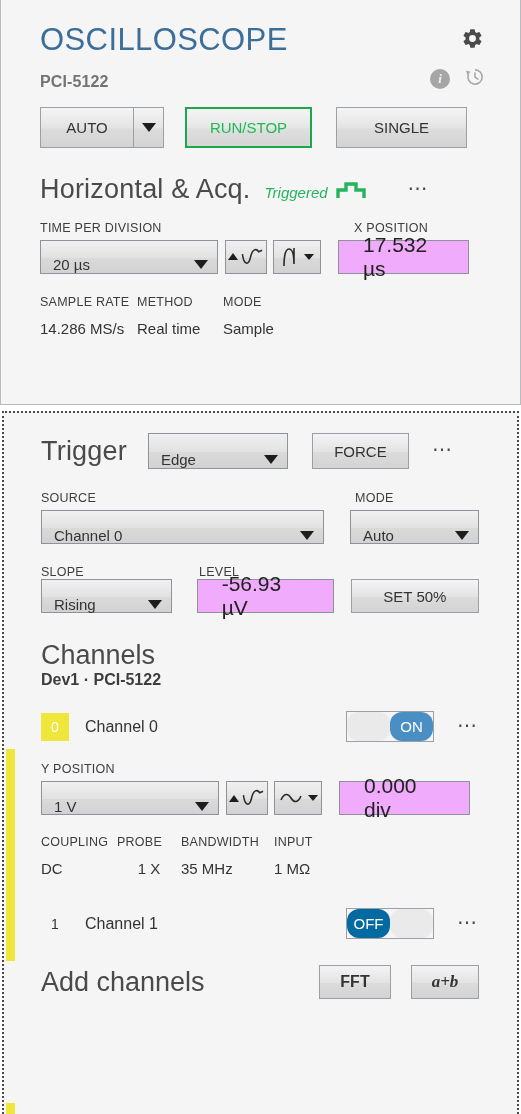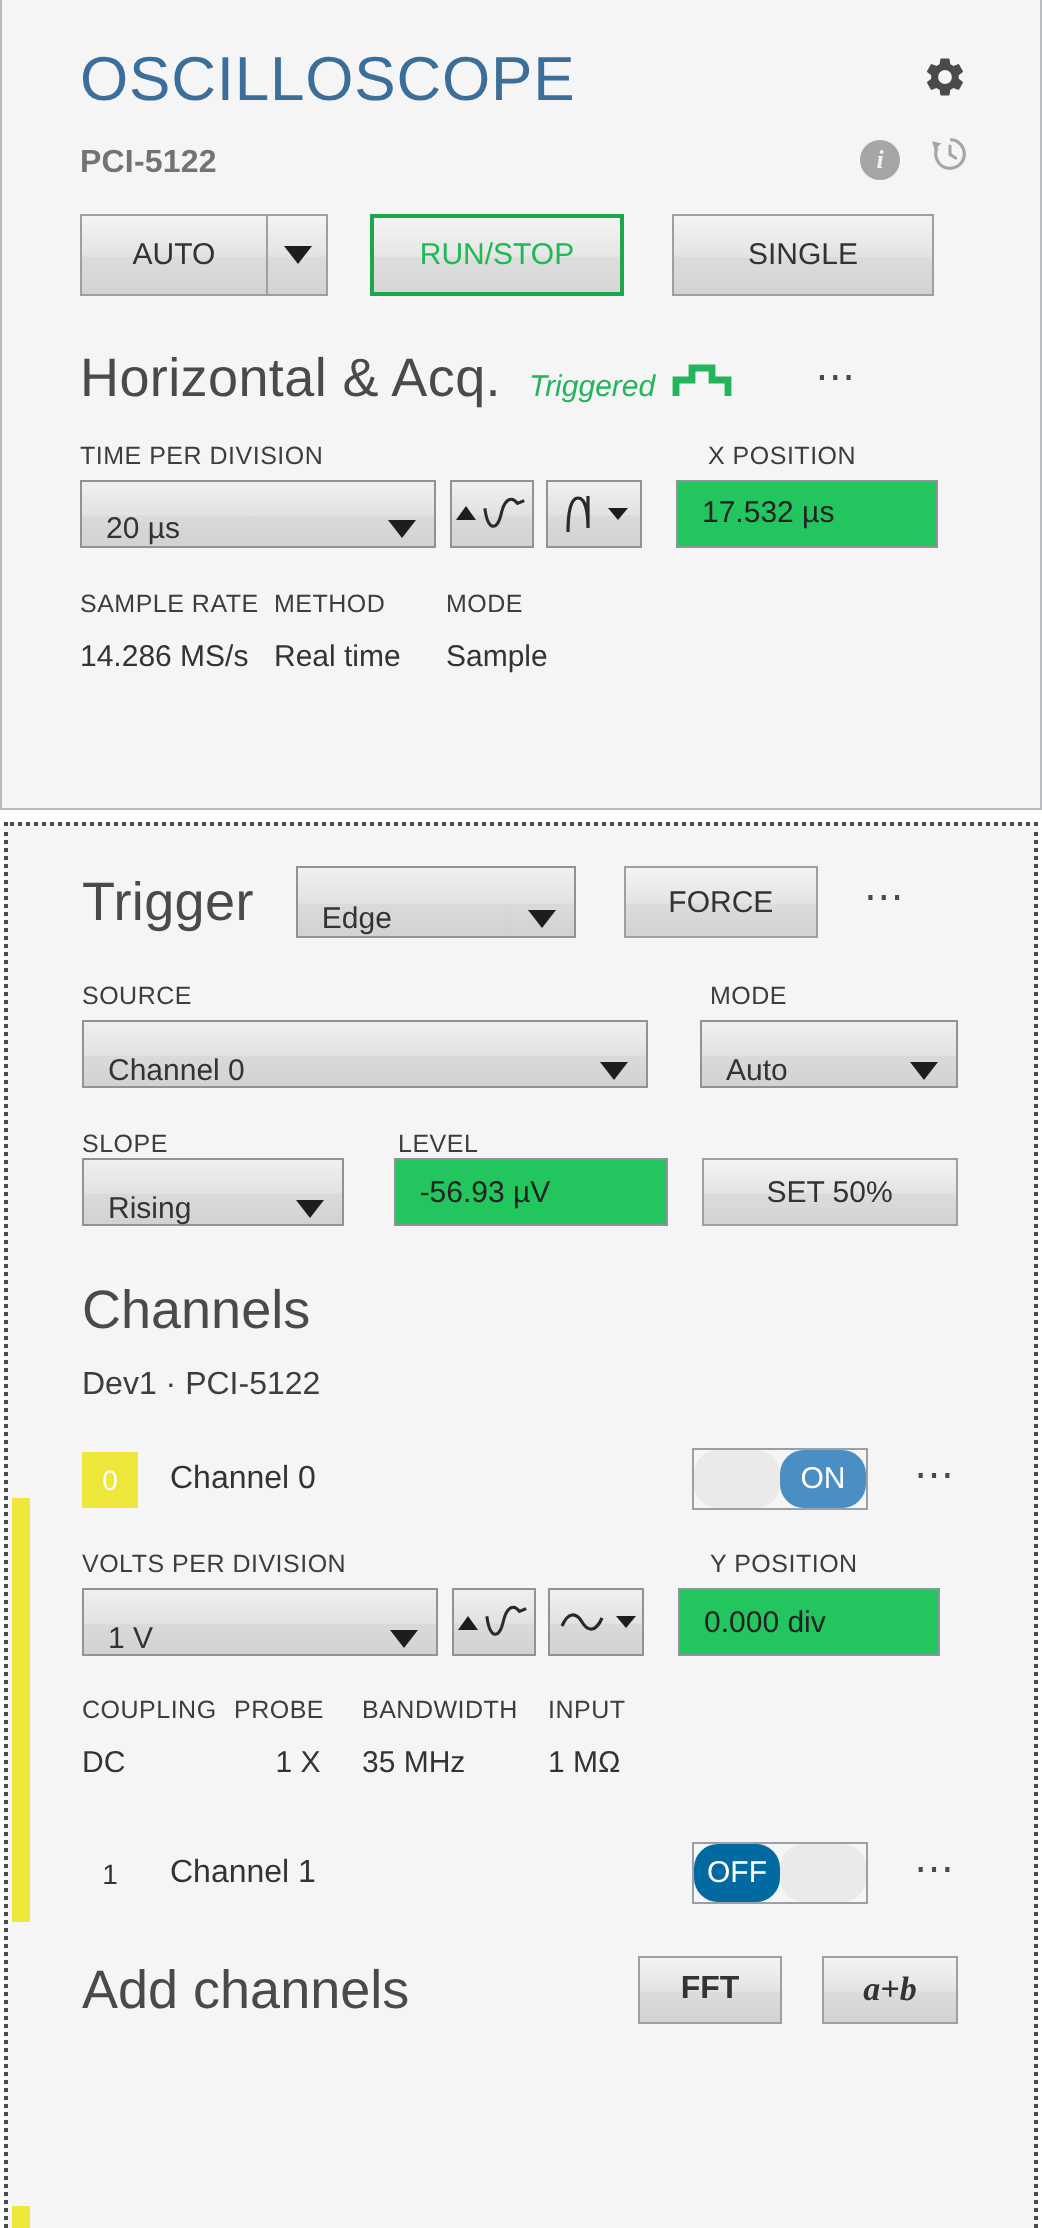--- a/index.html
+++ b/index.html
@@ -150,28 +150,28 @@
     box-sizing: border-box;
     height: 34px;
     display: flex;
     align-items: center;
     justify-content: space-between;
     padding: 16px 9px 0 12px;
     font-size: 15px;
     color: #333;
   }
   .textbox {
-    background: #22c55e;
+    background: #f0abfc;
     border: 1px solid #8d9399;
     box-sizing: border-box;
     height: 34px;
     display: flex;
     align-items: center;
-    padding: 0 12px;
-    font-size: 15px;
+    padding: 0 24px;
+    font-size: 21px;
     color: #222;
   }
   .iconbtn {
     background: linear-gradient(180deg,#f0f0f0 0%,#e2e2e2 52%,#dadada 53%,#d2d2d2 100%);
     border: 1px solid #8d9399;
     box-sizing: border-box;
     height: 34px;
     display: flex;
     align-items: center;
     justify-content: center;
@@ -218,21 +218,21 @@
   .ch-name { font-size: 16px; color:#333; margin-left: 16px; }
 
   
   .ystripe {
     position: absolute;
     left: 2px;
     width: 9px;
     background: #efe63c;
   }
 
-  .dev-line { font-size: 16px; font-weight:normal; color:#3d3d3d; margin-top: 13px; }
+  .dev-line { font-size: 16px; font-weight:bold; color:#3d3d3d; margin-top: 0; }
 </style>
 </head>
 <body>
 
 <div class="panel panel-top">
 
   <div class="header-icons">
     <span class="gear-ico">
       <svg width="23" height="23" viewBox="0 0 24 24">
           <path fill="#4a4a4a" d="M19.14 12.94a7.5 7.5 0 0 0 .05-.94 7.5 7.5 0 0 0-.05-.94l2.03-1.58a.5.5 0 0 0 .12-.62l-1.92-3.32a.5.5 0 0 0-.6-.22l-2.39.96a7.3 7.3 0 0 0-1.62-.94l-.36-2.54a.5.5 0 0 0-.5-.42h-3.84a.5.5 0 0 0-.5.42l-.36 2.54c-.59.24-1.13.56-1.62.94l-2.39-.96a.5.5 0 0 0-.6.22L2.67 8.86a.5.5 0 0 0 .12.62l2.03 1.58a7.5 7.5 0 0 0 0 1.88l-2.03 1.58a.5.5 0 0 0-.12.62l1.92 3.32c.12.22.38.3.6.22l2.39-.96c.5.38 1.03.7 1.62.94l.36 2.54c.04.24.25.42.5.42h3.84c.25 0 .46-.18.5-.42l.36-2.54c.59-.24 1.12-.56 1.62-.94l2.39.96c.22.08.48 0 .6-.22l1.92-3.32a.5.5 0 0 0-.12-.62l-2.03-1.58zM12 15.6A3.6 3.6 0 1 1 12 8.4a3.6 3.6 0 0 1 0 7.2z"></path>
@@ -382,23 +382,20 @@
       <div class="ch-name">Channel 0</div>
       <div style="flex:1"></div>
       <div class="toggle">
         <div class="tg-half tg-on-left"></div>
         <div class="tg-half tg-on-right">ON</div>
       </div>
       <span class="ellipsis" style="margin-left:23px;position:relative;top:-2px;">⋯</span>
     </div>
 
     <div class="row" style="margin-top:20px;">
-      <div style="width:314px;">
-          <div class="flabel">VOLTS PER DIVISION</div>
-        </div>
       <div>
           <div class="flabel">Y POSITION</div>
         </div>
     </div>
     <div class="row" style="margin-top:5px;">
       <div class="combo" style="width:178px;">
         <span>1 V</span>
         <span class="caret"></span>
       </div>
       <div class="iconbtn" style="width:42px;margin-left:7px;">

